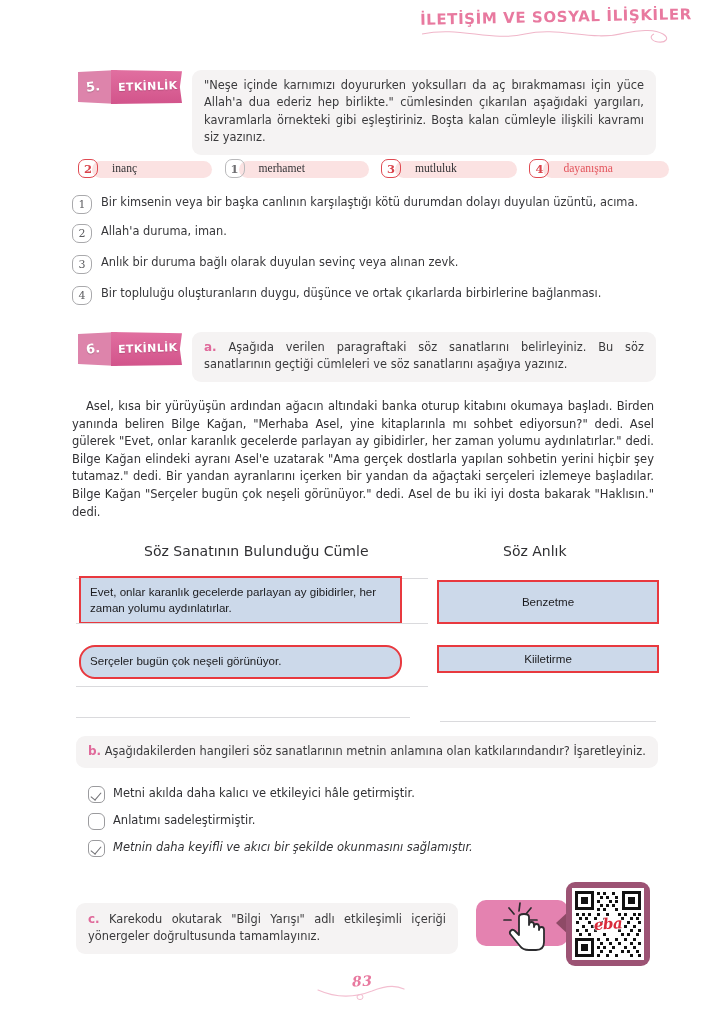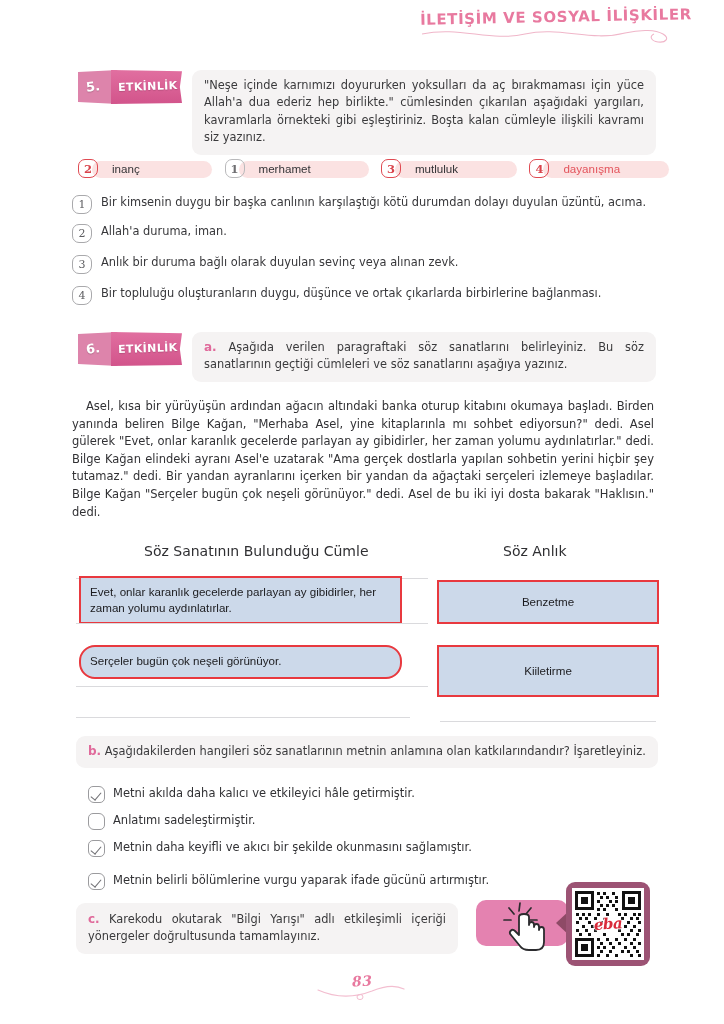--- a/index.html
+++ b/index.html
@@ -84,21 +84,21 @@
     width: 20px; height: 19px; border: 1.3px solid #e04a52;
     border-radius: 7px 7px 8px 7px;
     display: flex; align-items: center; justify-content: center;
     color: #d8434b; font-size: 11.5px; font-weight: 600;
     font-family: "DejaVu Serif", serif;
     background: transparent;
   }
   .circ.gray { border-color: #b9b9bb; color: #6f6f72; }
   .chip .ctext {
     position: relative; z-index: 2;
-    font-family: Liberation Sans, sans-serif;
+    font-family: Liberation Serif, serif;
     font-size: 11.6px; color: #333336; padding: 0 14px 0 14px;
   }
   .chip .ctext.answer { color: #e3545c; }
 
   
   .defrow { display: flex; gap: 9px; align-items: flex-start; }
   .defcirc {
     flex: 0 0 auto; margin-top: 1px;
     width: 20px; height: 19px; border: 1.2px solid #a9a9ac;
     border-radius: 7px 7px 8px 7px;
@@ -253,21 +253,21 @@
       <div class="hl" style="width:126px;"></div>
       <div class="circ">4</div>
       <div class="ctext answer">dayanışma</div>
     </div>
   </div>
 
   <div style="position:absolute; left:72px; top:194px; width:596px;">
 
     <div class="defrow" style="margin-bottom:9px;">
       <div class="defcirc">1</div>
-      <div class="deftext" style="width:568px;">Bir kimsenin duygu bir başka canlının karşılaştığı kötü durumdan dolayı duyulan üzüntü, acıma.</div>
+      <div class="deftext" style="width:568px;">Bir kimsenin veya bir başka canlının karşılaştığı kötü durumdan dolayı duyulan üzüntü, acıma.</div>
     </div>
 
     <div class="defrow" style="margin-bottom:11px;">
       <div class="defcirc">2</div>
       <div class="deftext" style="width:568px;">Allah'a duruma, iman.</div>
     </div>
 
     <div class="defrow" style="margin-bottom:11px;">
       <div class="defcirc">3</div>
       <div class="deftext" style="width:568px;">Anlık bir duruma bağlı olarak duyulan sevinç veya alınan zevk.</div>
@@ -304,21 +304,21 @@
   <div style="position:absolute; left:477px; top:540px;">
     <span class="brush">Söz Anlık</span>
   </div>
 
   <div class="rule" style="position:absolute; left:76px; top:578px; width:352px;"></div>
   <div class="ansbox" style="position:absolute; left:79px; top:576px; width:323px; height:48px;">Evet, onlar karanlık gecelerde parlayan ay gibidirler, her zaman yolumu aydınlatırlar.</div>
   <div class="ansbox center" style="position:absolute; left:437px; top:580px; width:222px; height:44px;">Benzetme</div>
 
   <div class="rule" style="position:absolute; left:76px; top:623px; width:352px;"></div>
   <div class="ansbox" style="position:absolute; left:79px; top:645px; width:323px; height:34px;border-radius:16px;">Serçeler bugün çok neşeli görünüyor.</div>
-  <div class="ansbox center" style="position:absolute; left:437px; top:645px; width:222px; height:52px;">Kiiletirme</div>
+  <div class="ansbox center" style="position:absolute; left:437px; top:645px; width:222px; height:28px;">Kiiletirme</div>
 
   <div class="rule" style="position:absolute; left:76px; top:686px; width:352px;"></div>
   <div class="rule" style="position:absolute; left:76px; top:717px; width:334px;"></div>
   <div class="rule" style="position:absolute; left:440px; top:721px; width:216px;"></div>
 
   <div style="position:absolute; left:76px; top:736px; width:582px;">
     <div class="prompt-box">
       <div class="prompt-text">
         <span class="sub-marker">b.</span>
         <span>Aşağıdakilerden hangileri söz sanatlarının metnin anlamına olan katkılarındandır? İşaretleyiniz.</span>
@@ -331,29 +331,25 @@
     <div class="ckrow" style="margin-bottom:9px;">
       <div class="ckbox on"></div>
       <div class="cktext">Metni akılda daha kalıcı ve etkileyici hâle getirmiştir.</div>
     </div>
 
     <div class="ckrow" style="margin-bottom:9px;">
       <div class="ckbox"></div>
       <div class="cktext">Anlatımı sadeleştirmiştir.</div>
     </div>
 
-    <div class="ckrow" style="margin-bottom:15px;">
+    <div class="ckrow" style="margin-bottom:9px;font-style:italic;">
       <div class="ckbox on"></div>
       <div class="cktext">Metnin daha keyifli ve akıcı bir şekilde okunmasını sağlamıştır.</div>
     </div>
 
-    <div class="ckrow">
-      <div class="ckbox on"></div>
-      <div class="cktext">Metnin belirli bölümlerine vurgu yaparak ifade gücünü artırmıştır.</div>
-    </div>
   </div>
 
   <div style="position:absolute; left:76px; top:903px; width:382px;">
     <div class="prompt-box" style="padding:8px 12px 9px 12px;">
       <div class="prompt-text" style="line-height:17px;">
         <span class="sub-marker">c.</span>
         <span>Karekodu okutarak "Bilgi Yarışı" adlı etkileşimli içeriği yönergeler doğrultusunda tamamlayınız.</span>
       </div>
     </div>
   </div>

